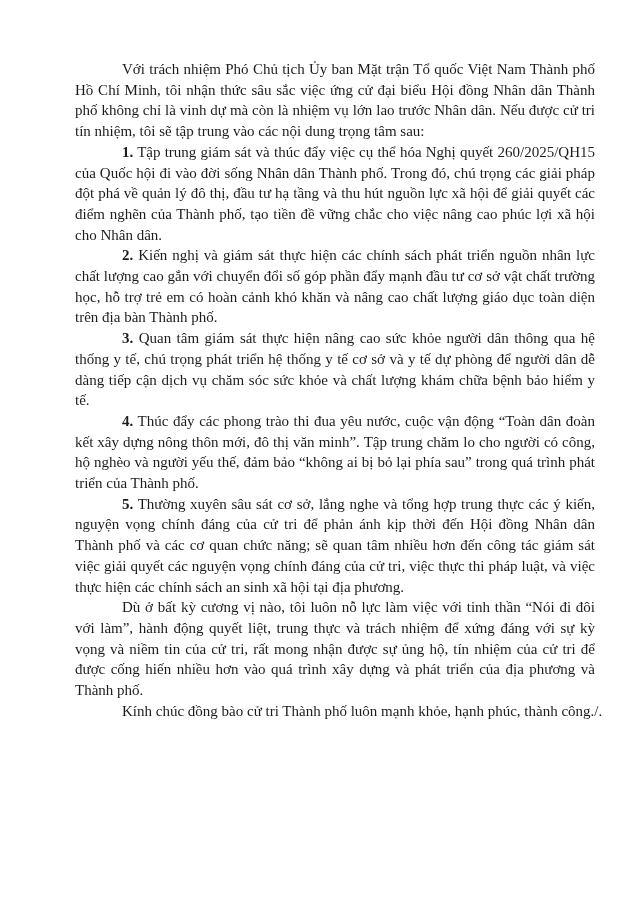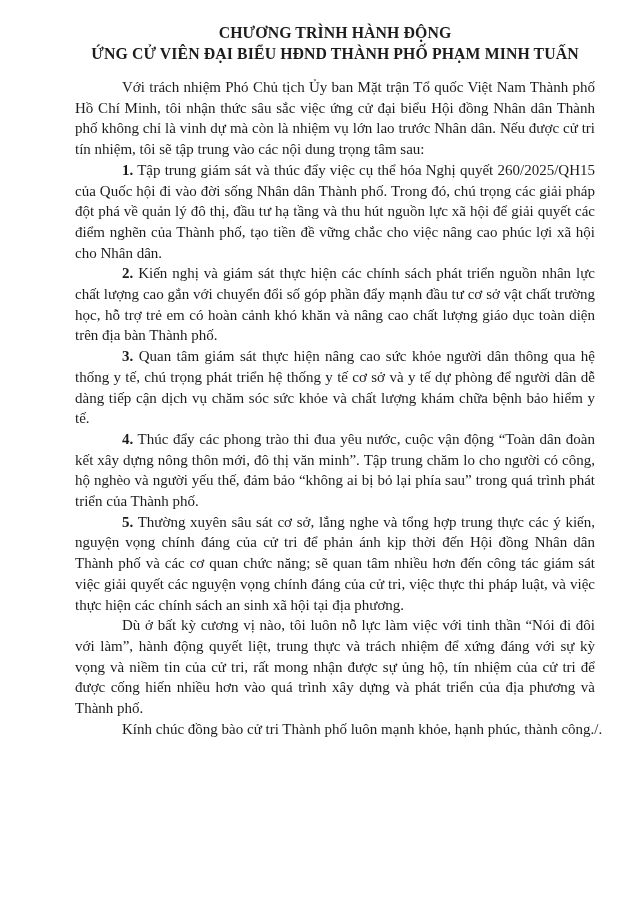--- a/index.html
+++ b/index.html
@@ -29,21 +29,21 @@
   .title {
     margin: 0;
     text-align: center;
     font-weight: bold;
     font-size: 15.8px;
     line-height: 20.5px;
     letter-spacing: 0.1px;
   }
   .title-line { display: block; }
   .doc-body {
-    margin-top: 13px;
+    margin-top: 36px;
     text-align: justify;
     font-size: 15px;
     line-height: 20.7px;
   }
   .doc-body p {
     margin: 0;
     padding: 0;
     text-indent: 47px;
   }
   .doc-body p.closing {
@@ -51,24 +51,20 @@
     text-align: right;
   }
   .num { font-weight: bold; }
 </style>
 </head>
 <body>
 
 <div class="page">
   <div class="doc">
 
-    <h1 class="title">
-        <span class="title-line">CHƯƠNG TRÌNH HÀNH ĐỘNG</span>
-        <span class="title-line">ỨNG CỬ VIÊN ĐẠI BIỂU HĐND THÀNH PHỐ PHẠM MINH TUẤN</span>
-      </h1>
 
     <div class="doc-body">
       <p><b class="num"></b><span>Với trách nhiệm Phó Chủ tịch Ủy ban Mặt trận Tổ quốc Việt Nam Thành phố Hồ Chí Minh, tôi nhận thức sâu sắc việc ứng cử đại biểu Hội đồng Nhân dân Thành phố không chỉ là vinh dự mà còn là nhiệm vụ lớn lao trước Nhân dân. Nếu được cử tri tín nhiệm, tôi sẽ tập trung vào các nội dung trọng tâm sau:</span></p>
       <p><b class="num">1.</b><span> Tập trung giám sát và thúc đẩy việc cụ thể hóa Nghị quyết 260/2025/QH15 của Quốc hội đi vào đời sống Nhân dân Thành phố. Trong đó, chú trọng các giải pháp đột phá về quản lý đô thị, đầu tư hạ tầng và thu hút nguồn lực xã hội để giải quyết các điểm nghẽn của Thành phố, tạo tiền đề vững chắc cho việc nâng cao phúc lợi xã hội cho Nhân dân.</span></p>
       <p><b class="num">2.</b><span> Kiến nghị và giám sát thực hiện các chính sách phát triển nguồn nhân lực chất lượng cao gắn với chuyển đổi số góp phần đẩy mạnh đầu tư cơ sở vật chất trường học, hỗ trợ trẻ em có hoàn cảnh khó khăn và nâng cao chất lượng giáo dục toàn diện trên địa bàn Thành phố.</span></p>
       <p><b class="num">3.</b><span> Quan tâm giám sát thực hiện nâng cao sức khỏe người dân thông qua hệ thống y tế, chú trọng phát triển hệ thống y tế cơ sở và y tế dự phòng để người dân dễ dàng tiếp cận dịch vụ chăm sóc sức khỏe và chất lượng khám chữa bệnh bảo hiểm y tế.</span></p>
       <p><b class="num">4.</b><span> Thúc đẩy các phong trào thi đua yêu nước, cuộc vận động “Toàn dân đoàn kết xây dựng nông thôn mới, đô thị văn minh”. Tập trung chăm lo cho người có công, hộ nghèo và người yếu thế, đảm bảo “không ai bị bỏ lại phía sau” trong quá trình phát triển của Thành phố.</span></p>
       <p><b class="num">5.</b><span> Thường xuyên sâu sát cơ sở, lắng nghe và tổng hợp trung thực các ý kiến, nguyện vọng chính đáng của cử tri để phản ánh kịp thời đến Hội đồng Nhân dân Thành phố và các cơ quan chức năng; sẽ quan tâm nhiều hơn đến công tác giám sát việc giải quyết các nguyện vọng chính đáng của cử tri, việc thực thi pháp luật, và việc thực hiện các chính sách an sinh xã hội tại địa phương.</span></p>
       <p><b class="num"></b><span>Dù ở bất kỳ cương vị nào, tôi luôn nỗ lực làm việc với tinh thần “Nói đi đôi với làm”, hành động quyết liệt, trung thực và trách nhiệm để xứng đáng với sự kỳ vọng và niềm tin của cử tri, rất mong nhận được sự ủng hộ, tín nhiệm của cử tri để được cống hiến nhiều hơn vào quá trình xây dựng và phát triển của địa phương và Thành phố.</span></p>
       <p class="closing"><b class="num"></b><span>Kính chúc đồng bào cử tri Thành phố luôn mạnh khỏe, hạnh phúc, thành công./.</span></p>

